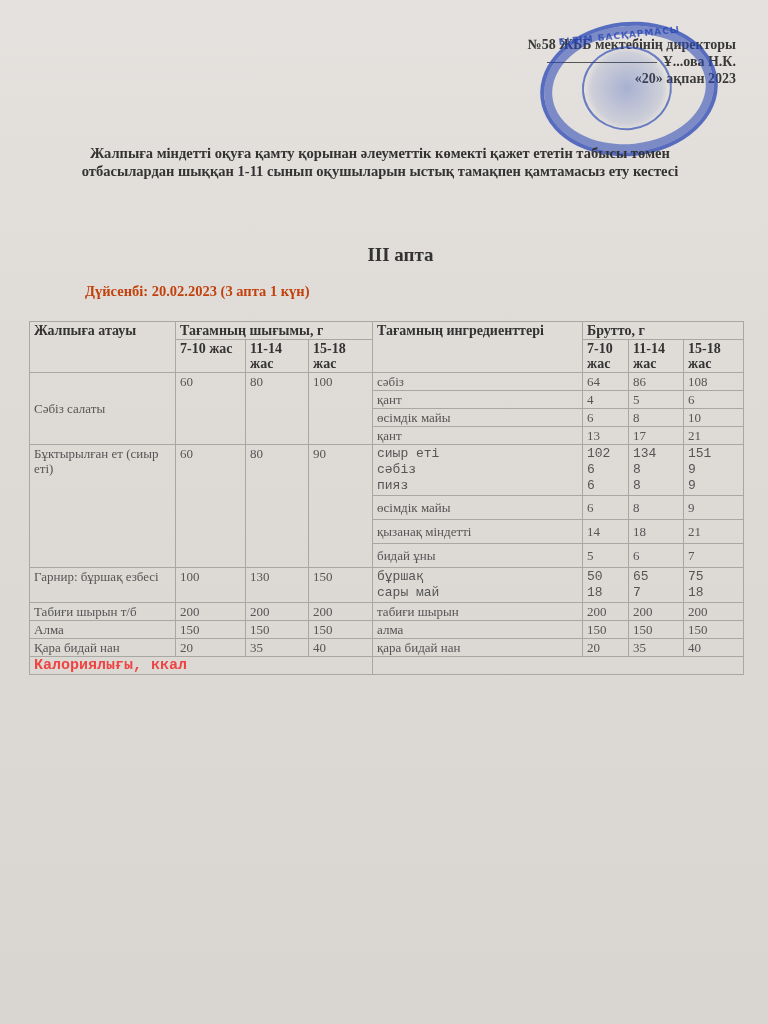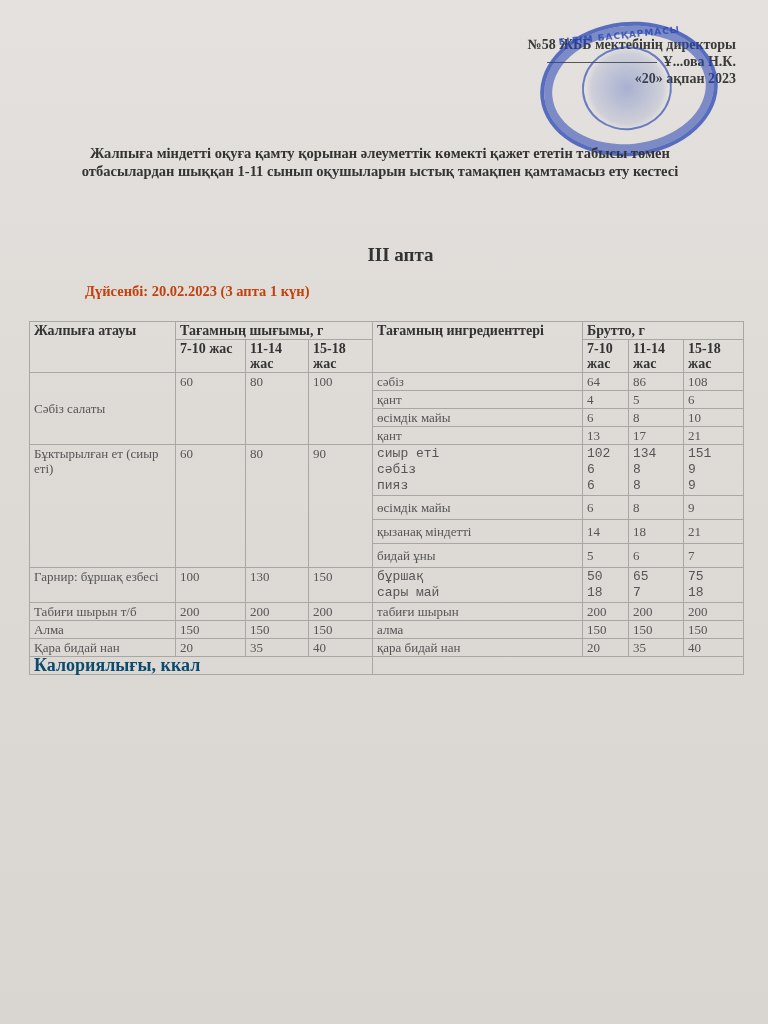--- a/index.html
+++ b/index.html
@@ -45,21 +45,21 @@
     table.menu {
       position: absolute; left: 29px; top: 321px; width: 714px;
       border-collapse: collapse; font-size: 13px; color: #555;
       table-layout: fixed;
     }
     table.menu td, table.menu th {
       border: 1px solid #a9a7a4; padding: 1px 4px; vertical-align: top; text-align: left;
       font-weight: normal; line-height: 15px;
     }
     table.menu th { font-weight: bold; color: #333; font-size: 14px; }
-    table.menu tr.calories td { font-weight: bold; color: #0c4a6e; font-size: 18px; }
+    table.menu tr.calories td { font-weight: bold; color: #ef4444; font-size: 15px; font-family: Liberation Mono, monospace; }
     .ing-list div { height: 16px; font-family: Liberation Mono, monospace; }
     .mid { vertical-align: middle !important; }
   </style>
 </head>
 <body>
 
 <div class="approval">
   <div>№58 ЖББ мектебінің директоры</div>
   <div><span class="sig-line"></span><span>Ұ...ова Н.К.</span></div>
   <div>«20» ақпан 2023</div>

